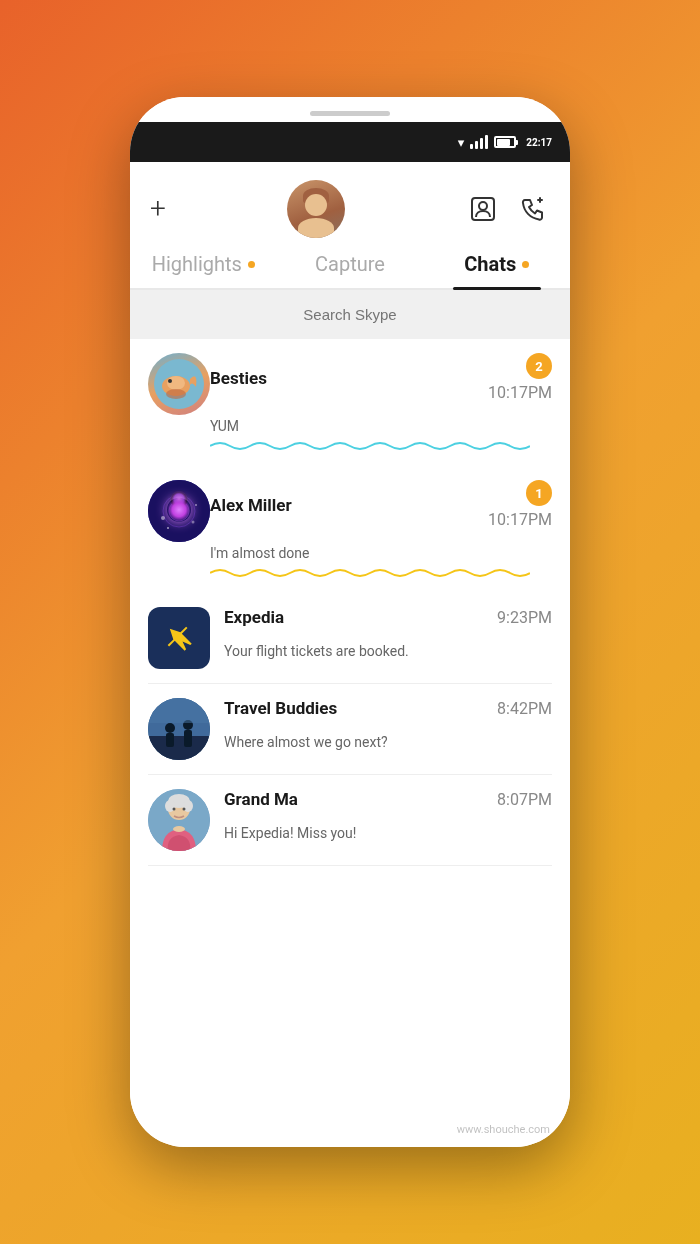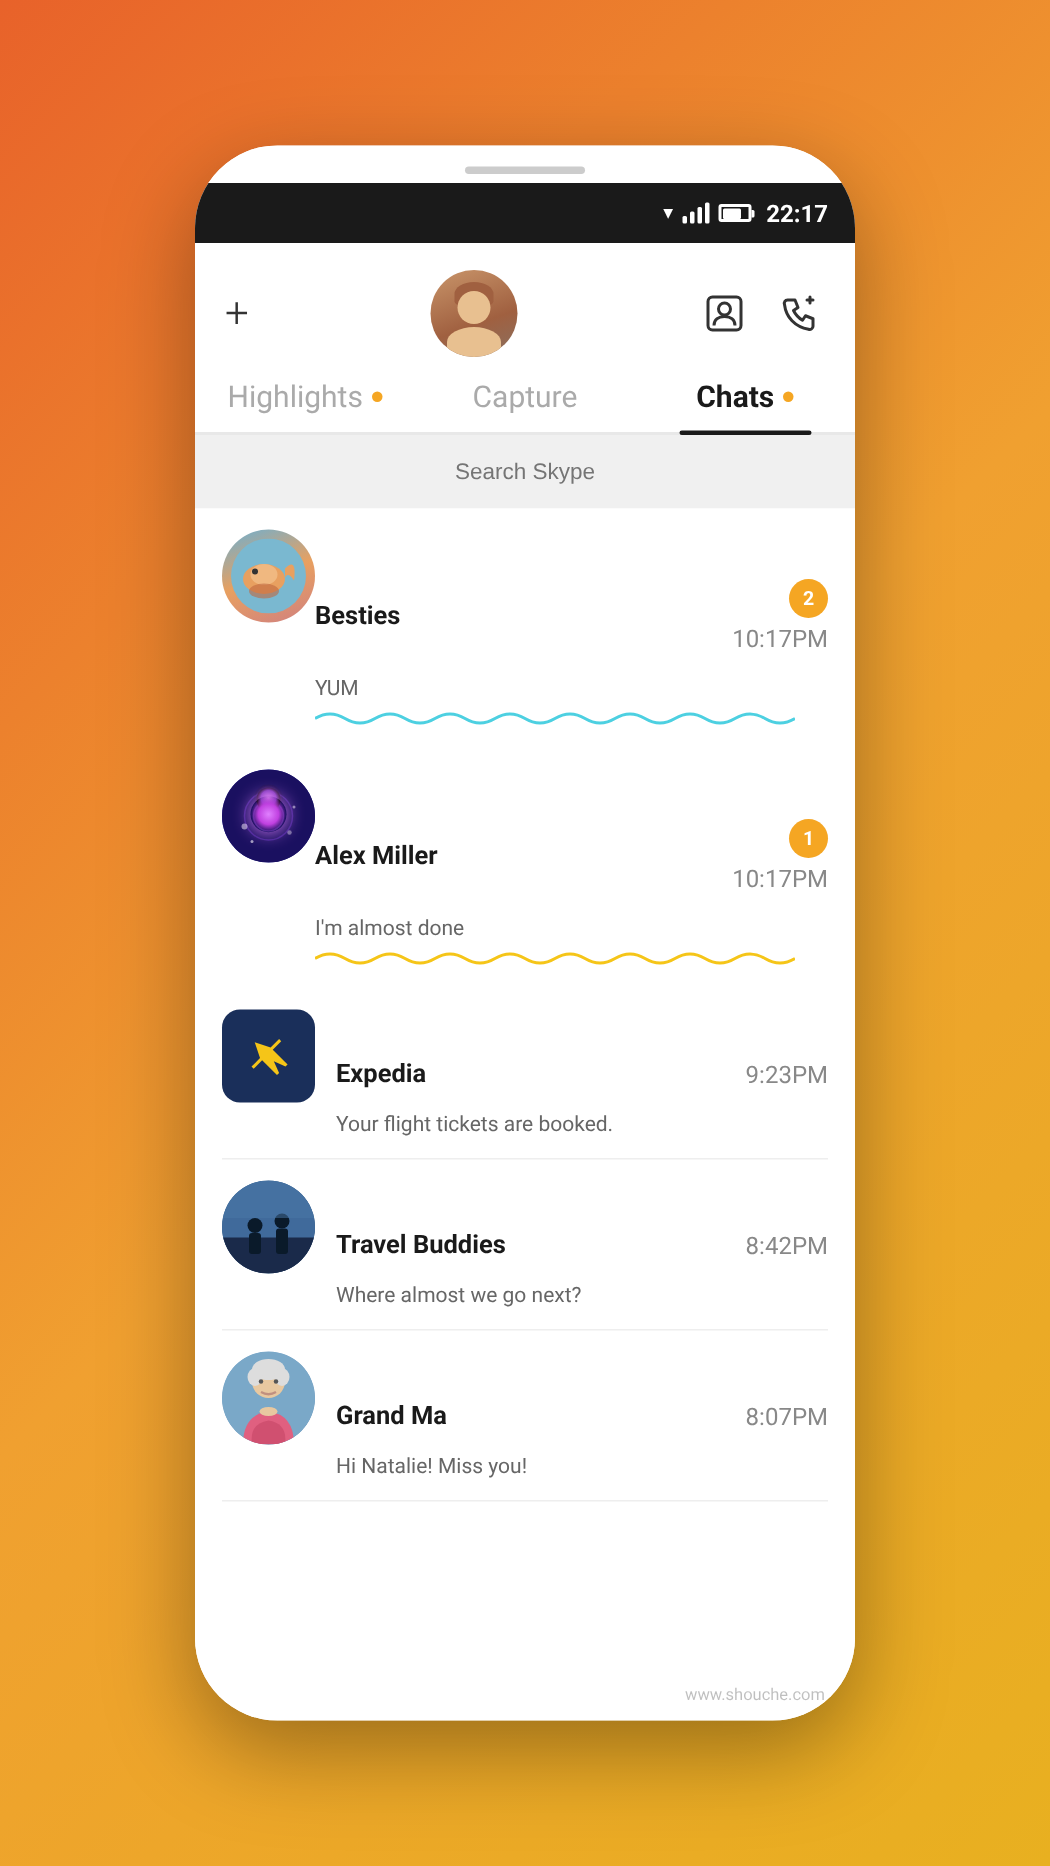--- a/index.html
+++ b/index.html
@@ -94,21 +94,21 @@
     .battery-fill {
       background: white;
       height: 7px;
       width: 70%;
       margin-left: 1px;
       border-radius: 1px;
     }
 
     .status-time {
       color: white;
-      font-size: 16px;
+      font-size: 10px;
       font-weight: bold;
       margin-left: 4px;
     }
 
     .app-header {
       background: #ffffff;
       padding: 18px 20px 0 20px;
       display: flex;
       align-items: center;
       justify-content: space-between;
@@ -293,21 +293,20 @@
     .chat-content {
       flex: 1;
       min-width: 0;
     }
 
     .chat-header-row {
       display: flex;
       justify-content: space-between;
       align-items: center;
       margin-bottom: 4px;
-      margin-top: 33px;
     }
 
     .chat-name {
       font-size: 17px;
       font-weight: bold;
       color: #1a1a1a;
     }
 
     .chat-time {
       font-size: 16px;
@@ -582,21 +581,21 @@
           <path d="M20 62 Q18 48 31 46 Q44 48 42 62Z" fill="#d05070"></path>
 
           <ellipse cx="31" cy="40" rx="6" ry="3" fill="#e8c8a0"></ellipse>
         </svg>
       </div>
       <div class="chat-content">
         <div class="chat-header-row">
           <span class="chat-name">Grand Ma</span>
           <span class="chat-time">8:07PM</span>
         </div>
-        <div class="chat-message">Hi Natalie! Miss you!</div>
+        <div class="chat-message">Hi Expedia! Miss you!</div>
       </div>
     </div>
 
     <div class="divider-line"></div>
 
   </div>
 
   <div class="bottom-area"></div>
 
   <div class="watermark">www.shouche.com</div>

